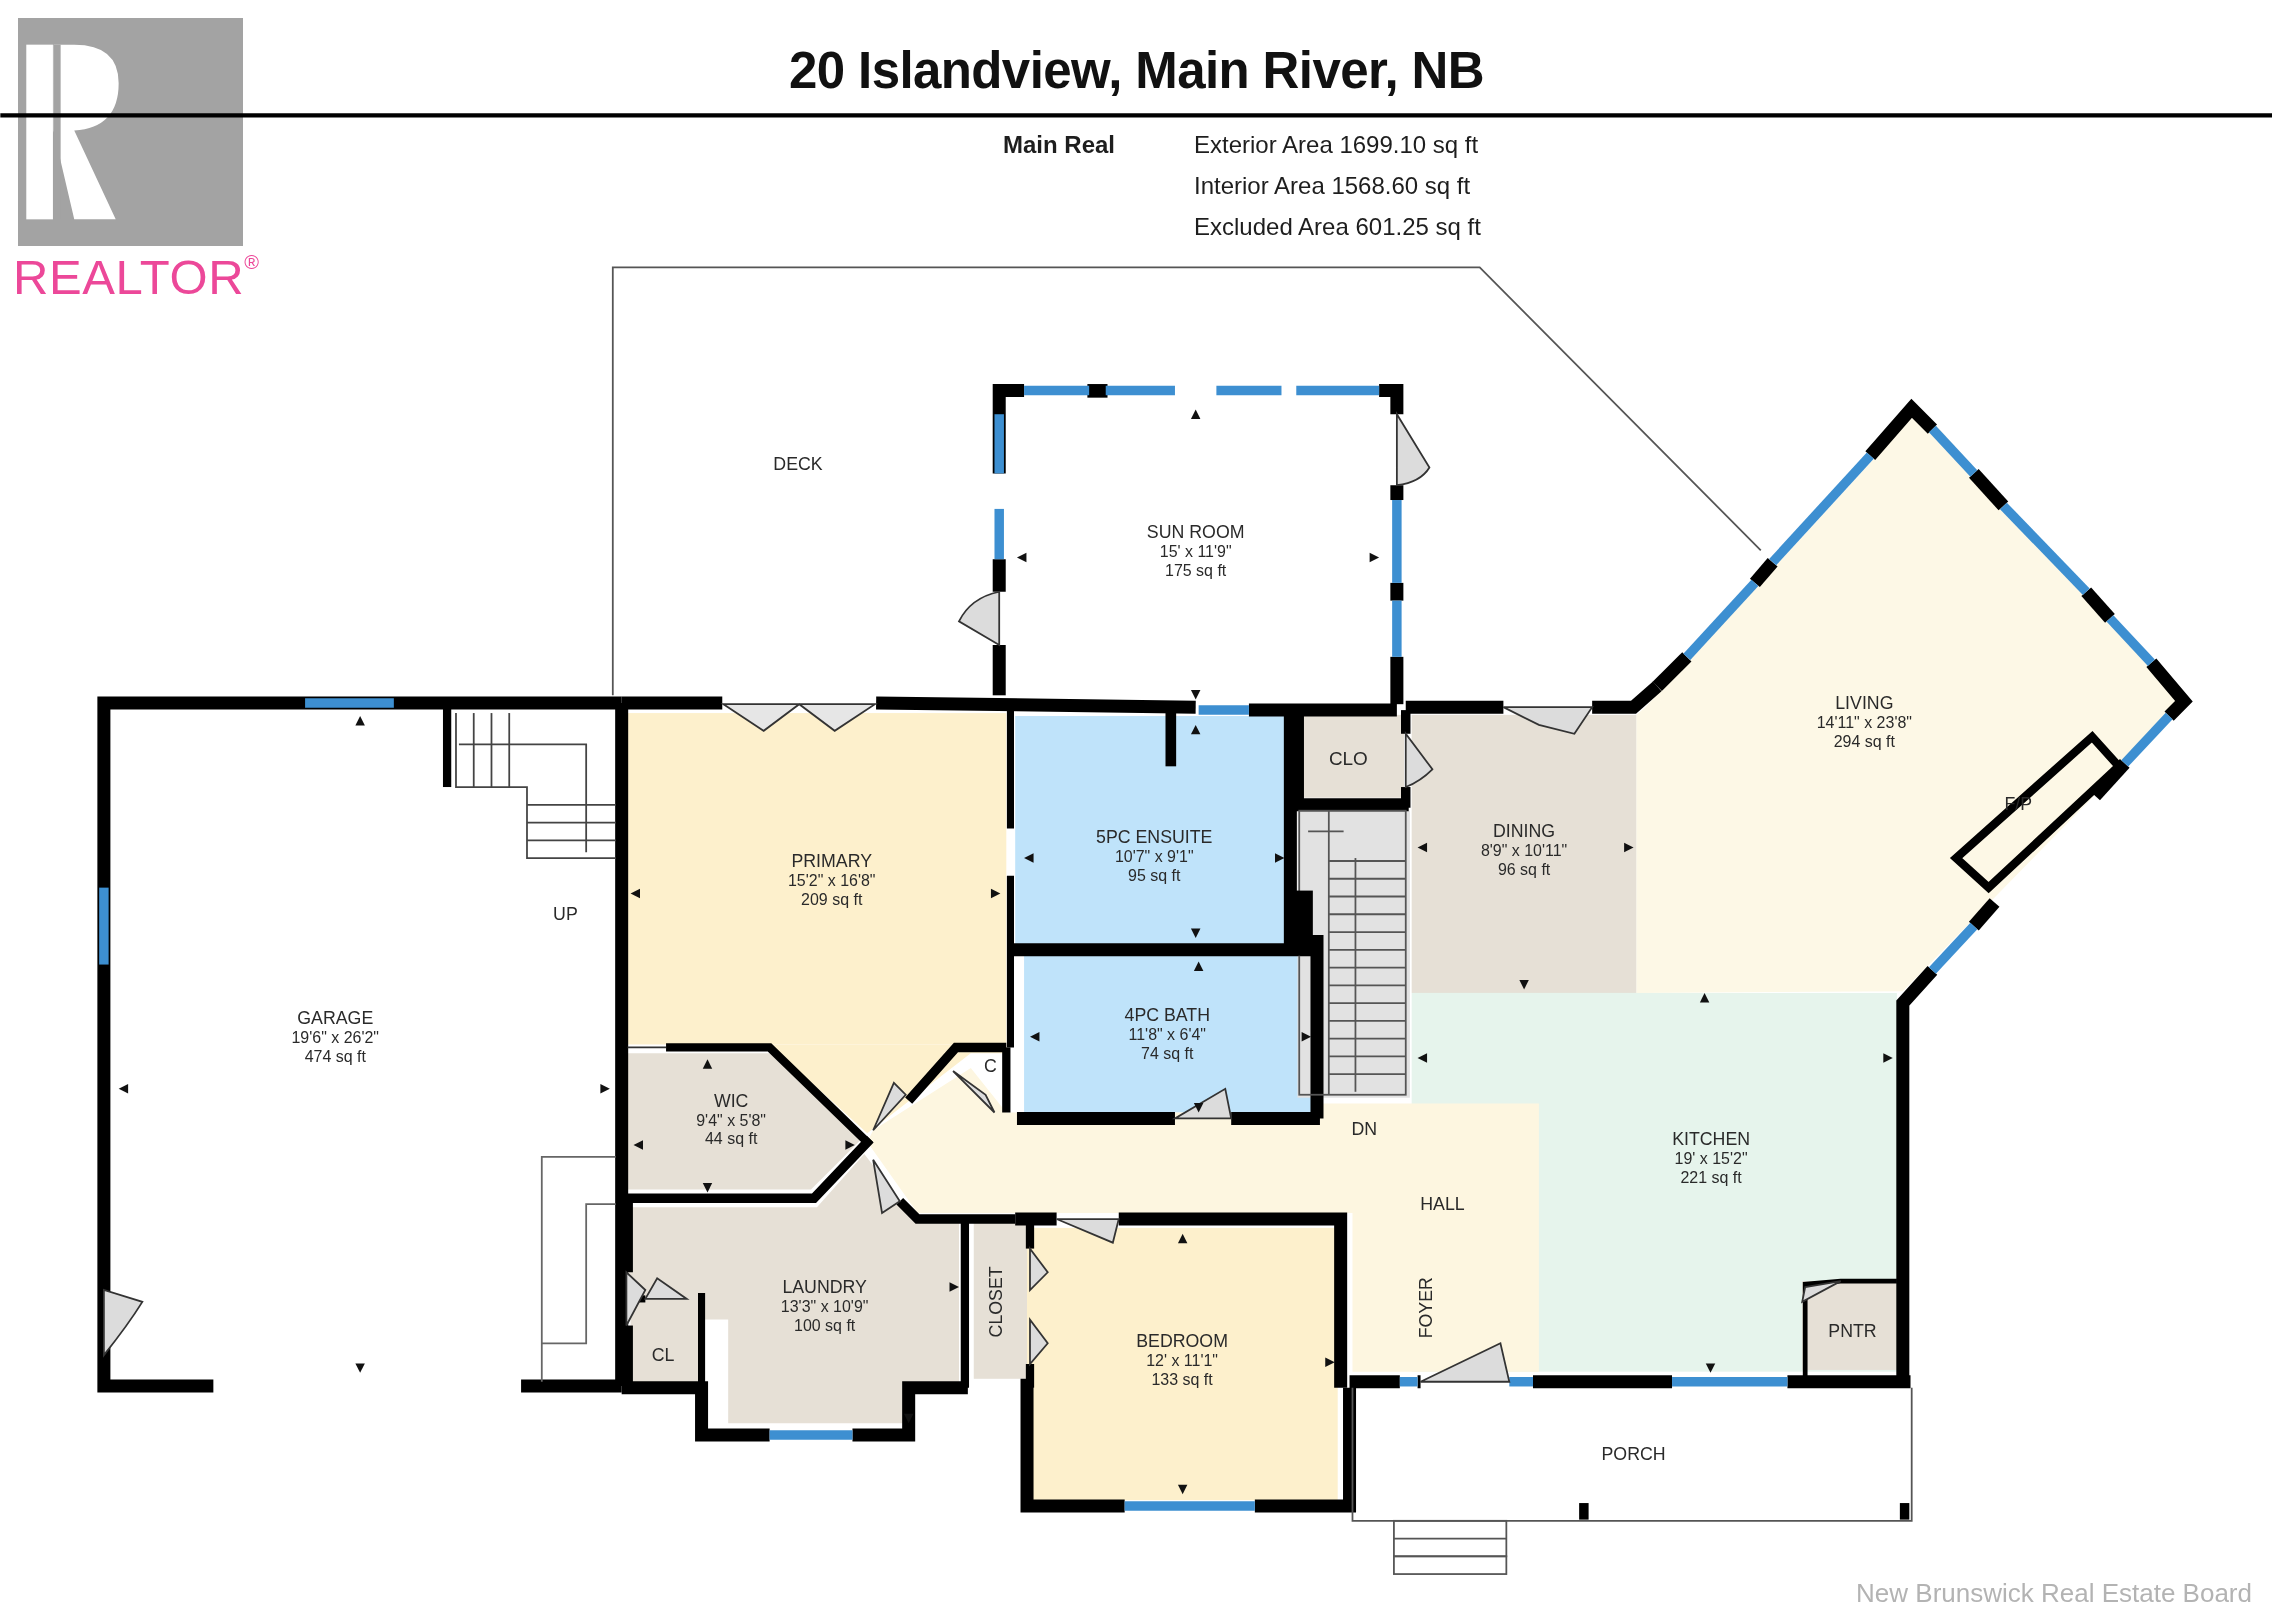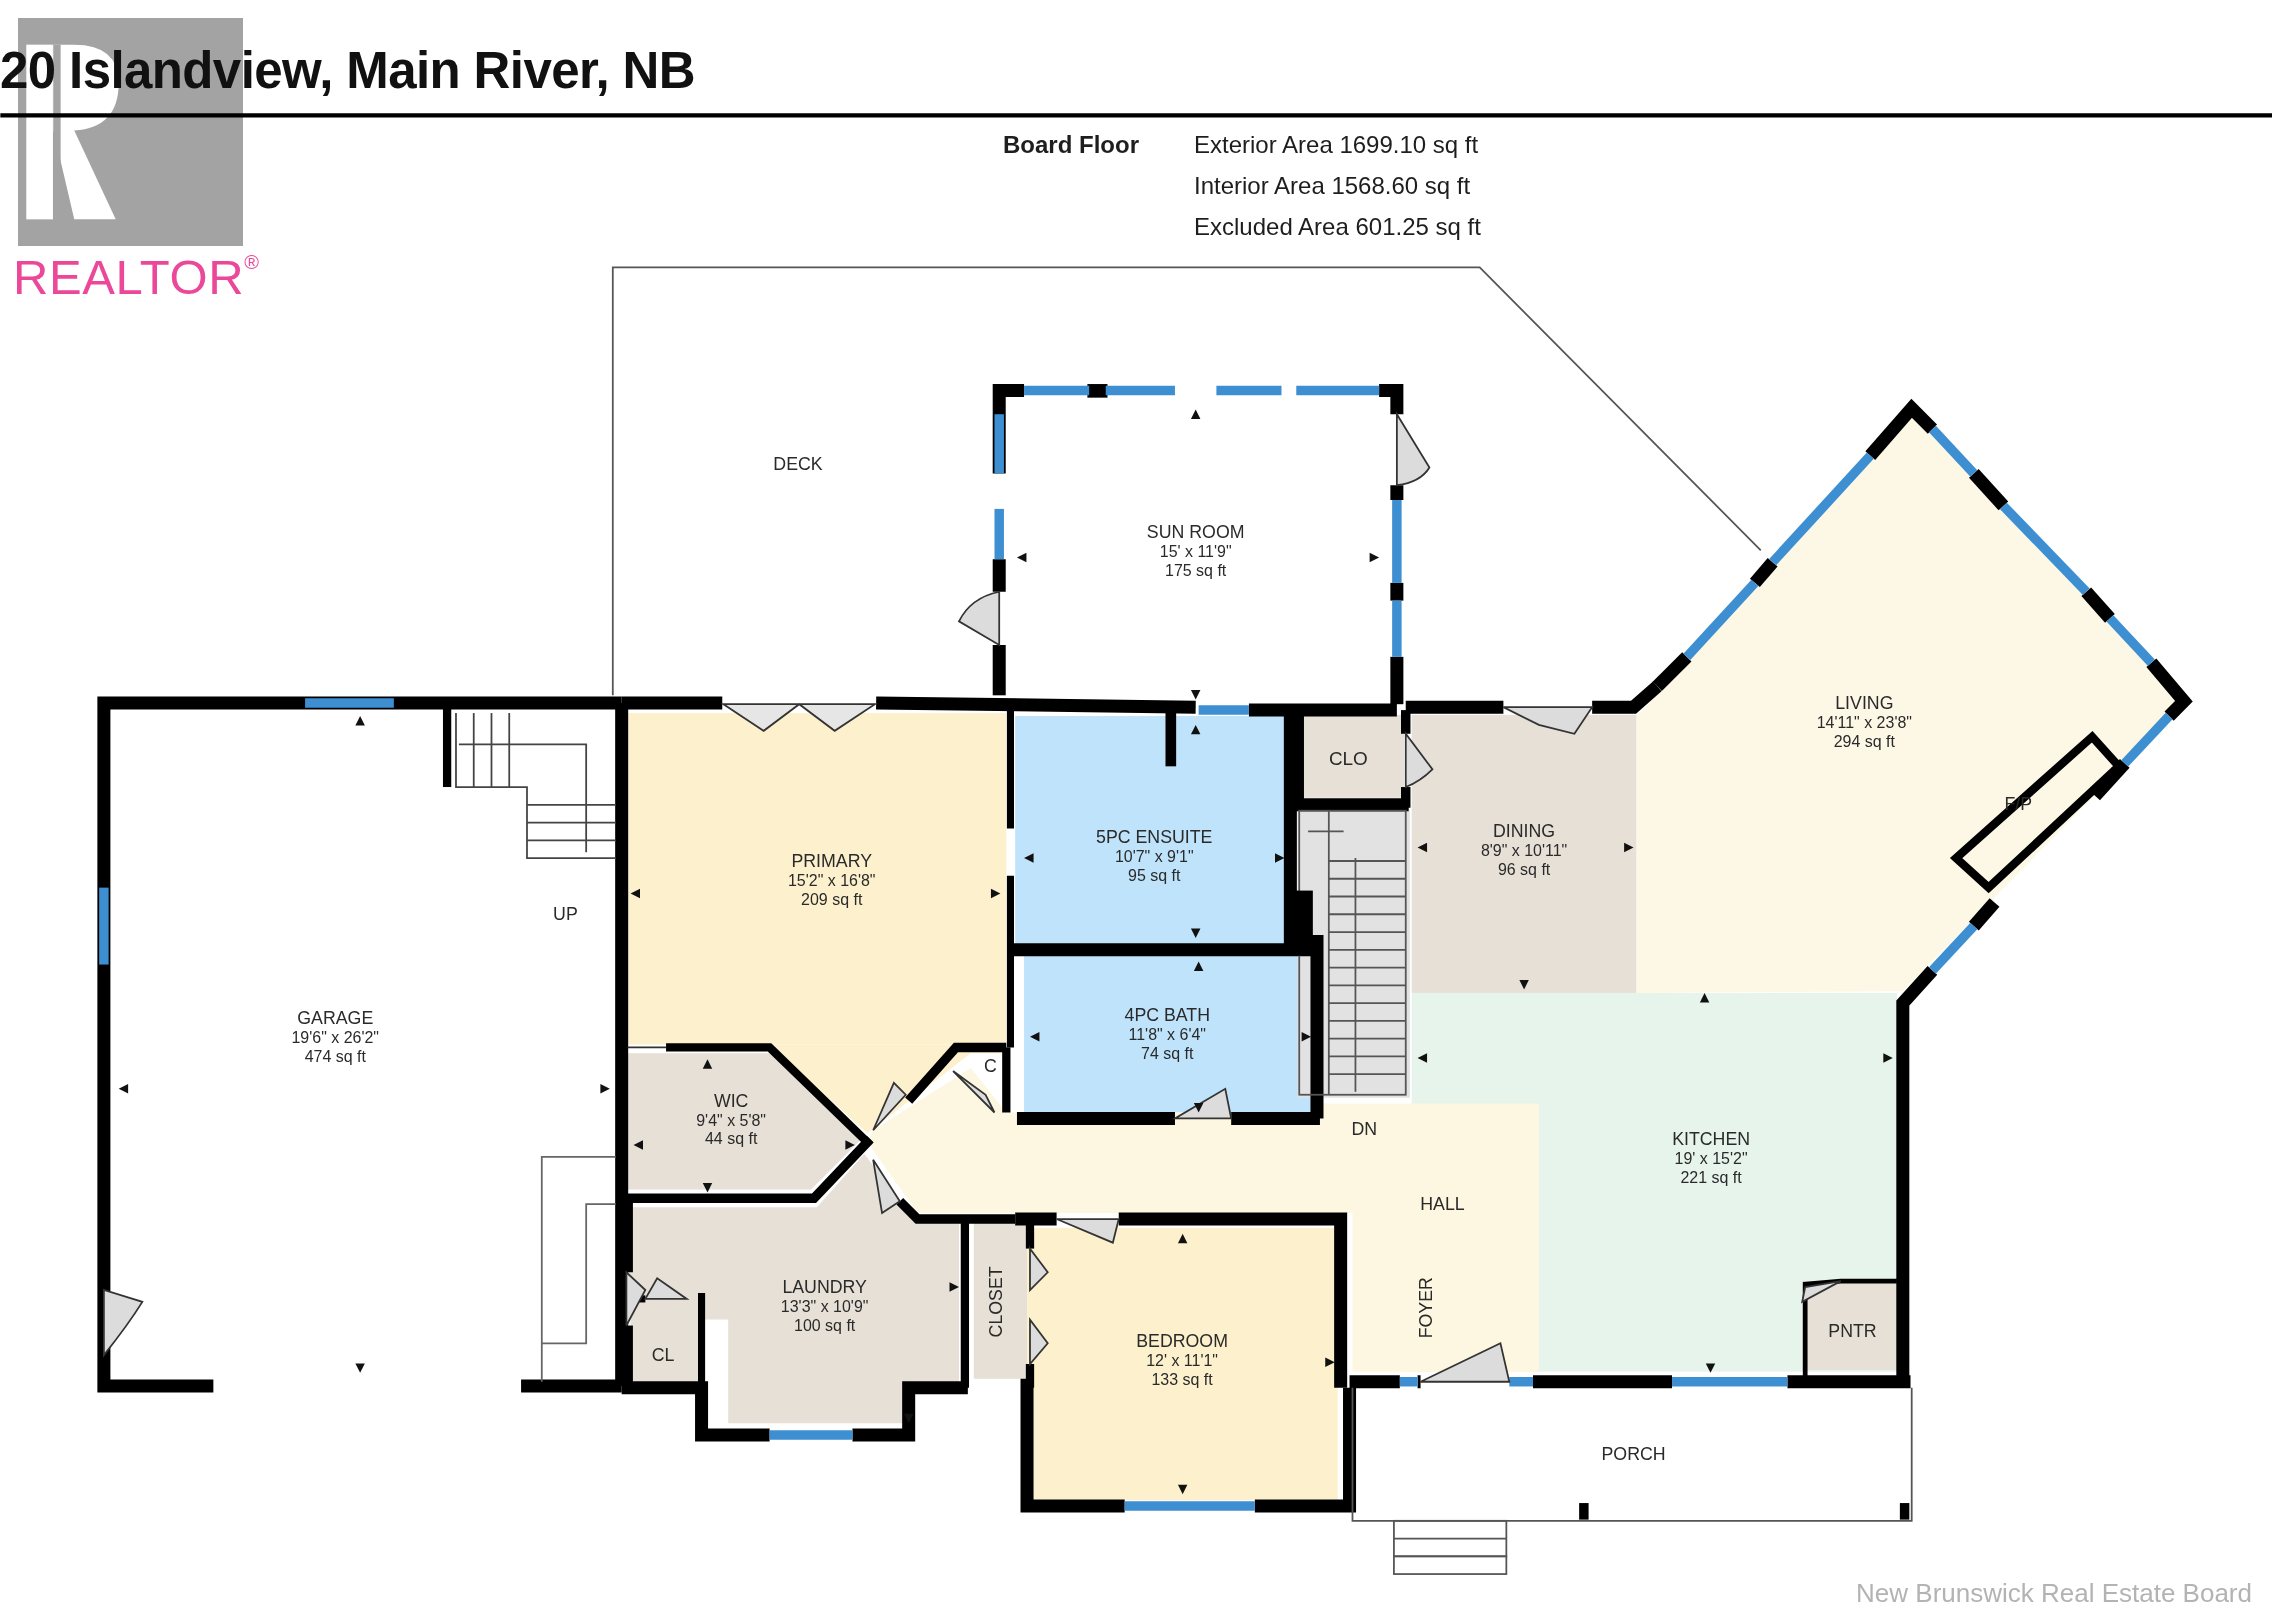--- a/index.html
+++ b/index.html
@@ -1,18 +1,18 @@
 <!DOCTYPE html>
 <html style="font-size:9.5px"><head>
 <meta charset="utf-8">
 <style>
   html, body { margin:0; padding:0; background:#ffffff; }
   body { width:2273px; height:1622px; position:relative; overflow:hidden; font-family:"Liberation Sans", sans-serif; }
   #plan { position:absolute; left:0; top:0; width:2273px; height:1622px; }
-  .title { position:absolute; left:0; width:2273px; top:41px; font-family:"Liberation Sans", sans-serif; font-weight:bold; font-size:51px; color:#111; letter-spacing:-0.6px; }
+  .title { position:absolute; left:0; width:2273px; top:41px; text-align:center; font-family:"Liberation Sans", sans-serif; font-weight:bold; font-size:51px; color:#111; letter-spacing:-0.6px; }
   .logo-box { position:absolute; left:18px; top:18px; width:225px; width:225px; height:228px; background:#a3a3a3; }
   .logo-text { position:absolute; left:13px; top:249px; font-family:"Liberation Sans", sans-serif; font-size:49px; color:#ec4899; letter-spacing:0.6px; }
   .logo-reg { font-size:20px; vertical-align:top; position:relative; top:2.4px; }
   .area-block { position:absolute; left:1003px; top:131px; font-family:"Liberation Sans", sans-serif; font-size:24px; color:#1e1e1e; }
   .area-floor { position:absolute; left:0; top:0; font-weight:bold; white-space:nowrap; }
   .area-lines { position:absolute; left:160px; top:0; white-space:nowrap; }
   .area-lines div { height:41px; line-height:28px;margin-left:31px; }
   .watermark { position:absolute; right:21px; bottom:13px; font-family:"Liberation Sans", sans-serif; font-size:26px; color:#b3b3b3; }
   .room-label { font-family:"Liberation Sans", sans-serif; fill:#2a2a2a; text-anchor:middle; }
   .room-name { font-size:30px; }
@@ -27,21 +27,21 @@
     <rect x="14" y="45" width="45" height="295" fill="#ffffff"></rect>
     <path d="M60 45 L95 45 Q170 45 170 110 Q170 185 95 190 L165 340 L95 340 L60 190 Z" fill="#ffffff"></path>
     <rect x="60" y="45" width="12" height="295" fill="#a3a3a3"></rect>
   </svg>
 </div>
 <div class="logo-text"><span>REALTOR</span><span class="logo-reg">®</span></div>
 
 <div class="title">20 Islandview, Main River, NB</div>
 
 <div class="area-block">
-  <div class="area-floor">Board Floor</div>
+  <div class="area-floor">Main Real</div>
   <div class="area-lines">
     <div>Exterior Area 1699.10 sq ft</div>
     <div>Interior Area 1568.60 sq ft</div>
     <div>Excluded Area 601.25 sq ft</div>
   </div>
 </div>
 
 <svg id="plan" viewBox="0 0 3840 2741" xmlns="http://www.w3.org/2000/svg">
 
   <line x1="0" y1="195" x2="3840" y2="195" stroke="#000" stroke-width="7"></line>

